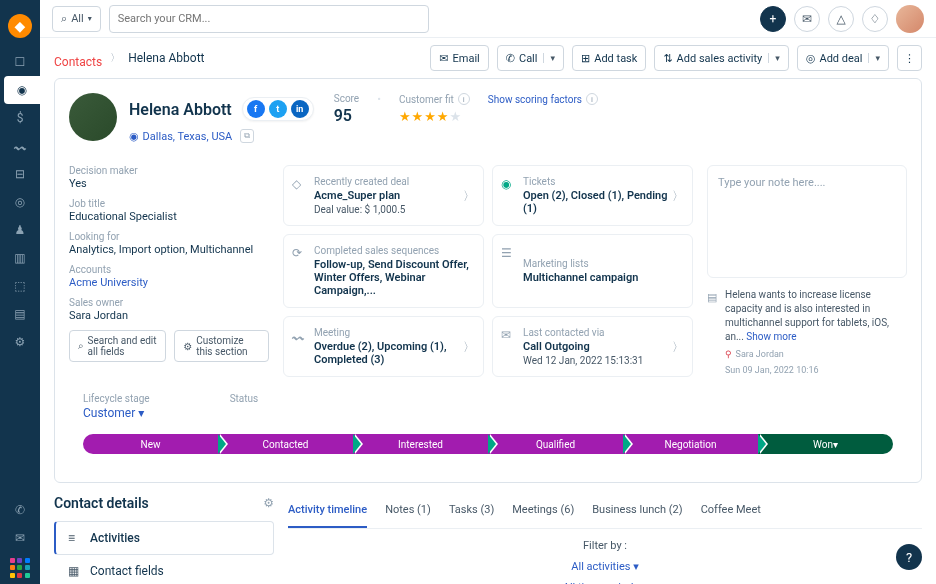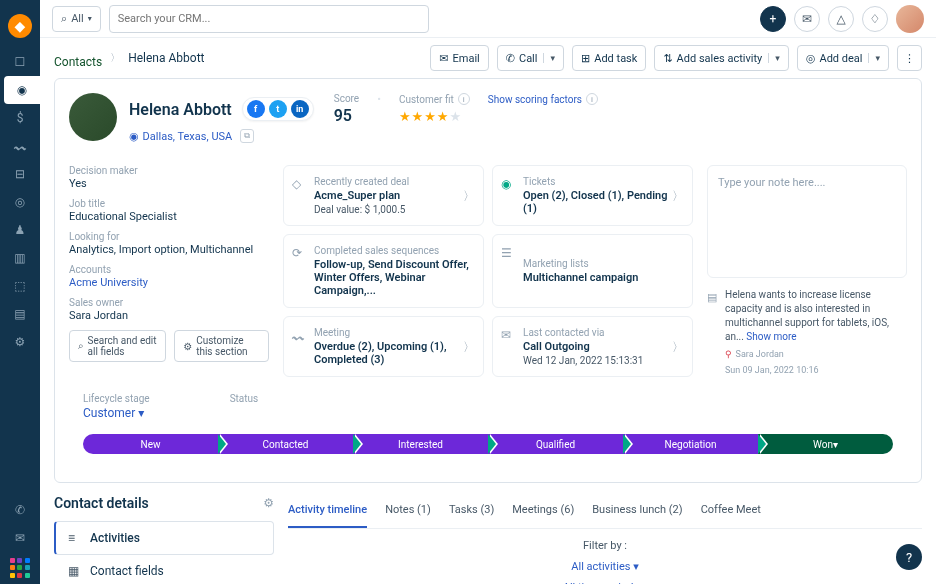--- a/index.html
+++ b/index.html
@@ -14,21 +14,21 @@
 .rail-apps span { width:5px; height:5px; border-radius:1px; }
 .main { flex: 1; display: flex; flex-direction: column; background: #fff; }
 .topbar { height: 38px; display: flex; align-items: center; padding: 0 12px; gap: 8px; border-bottom: 1px solid #ebeff3; }
 .search-scope { height: 26px; border: 1px solid #cfd7df; border-radius: 4px; padding: 0 8px; display: flex; align-items: center; gap: 4px; font-size: 11px; color: #475867; cursor:pointer; }
 .search-input { flex:0 0 320px; height: 26px; border: 1px solid #cfd7df; border-radius: 4px; padding: 13px 8px; font-size: 11px; color: #92a2b1; }
 .topbar-spacer { flex: 1; }
 .circ-btn { width: 26px; height: 26px; border-radius: 50%; display: flex; align-items: center; justify-content: center; border: 1px solid #cfd7df; color: #475867; cursor:pointer; background:#fff;}
 .circ-btn.primary { background: #12344d; border-color: #12344d; color: #fff; }
 .avatar-sm { width: 28px; height: 28px; border-radius: 50%; background: linear-gradient(135deg,#e8b79a,#d4876a); }
 .subbar { height: 40px; display: flex; align-items: center; padding: 0 14px; gap: 8px; }
-.crumb-link { color: #14532d; font-size: 12px; cursor:pointer;margin-top:8px;}
+.crumb-link { color: #ef4444; font-size: 12px; cursor:pointer;margin-top:8px;}
 .crumb-sep { color: #92a2b1; font-size: 10px; }
 .crumb-current { color: #12344d; font-size: 12px; }
 .subbar-spacer { flex: 1; }
 .pill-btn { height: 26px; border: 1px solid #cfd7df; border-radius: 4px; padding: 0 8px; display: flex; align-items: center; gap: 4px; font-size: 11px; color: #12344d; cursor:pointer; background:#fff;}
 .split { border-left: 1px solid #cfd7df; padding-left: 6px; margin-left: 2px; color:#475867; font-size:9px;}
 .content { flex: 1; overflow: auto; padding: 0 14px 14px; }
 .card { border: 1px solid #dce3ea; border-radius: 6px; background: #fff; }
 .hero { padding: 14px; margin-bottom: 10px; position:relative;}
 .hero-top { display: flex; gap: 12px; }
 .hero-avatar { width: 48px; height: 48px; border-radius: 50%; background: linear-gradient(135deg,#3a5a3a,#2a4a2a); flex-shrink:0; }
@@ -66,21 +66,21 @@
 .note-item { font-size: 10px; color: #475867; line-height:1.4; padding-left:18px; position:relative;}
 .note-item-ico { position:absolute; left:0; top:2px; color:#92a2b1; font-size:11px;}
 .note-link { color: #2c5cc5; cursor:pointer;}
 .note-meta { font-size: 9px; color: #92a2b1; margin-top: 4px; display:flex; align-items:center; gap:4px;}
 .meta-actions { display:flex; gap:8px; margin-top:6px;}
 .meta-act-btn { border:1px solid #cfd7df; border-radius:4px; padding:4px 8px; font-size:10px; color:#475867; display:flex; align-items:center; gap:4px; cursor:pointer; background:#fff;}
 .lifecycle { display: flex; padding: 16px 14px 14px; gap: 80px; }
 .lc-lbl { color: #92a2b1; font-size: 10px; }
 .lc-val { color: #2c5cc5; font-size: 12px; margin-top: 2px; cursor:pointer; }
 .stages { display: flex; margin: 0 14px 14px; height: 20px; }
-.stage { flex: 1; background: #6d28d9; color: #fff; font-size: 10px; display: flex; align-items: center; justify-content: center; position: relative; }
+.stage { flex: 1; background: #a21caf; color: #fff; font-size: 10px; display: flex; align-items: center; justify-content: center; position: relative; }
 .stage::after { content:''; position:absolute; right:-8px; top:0; border-top:10px solid transparent; border-bottom:10px solid transparent; border-left:8px solid #00a886; z-index:2;}
 .stage::before { content:''; position:absolute; right:-10px; top:0; border-top:10px solid transparent; border-bottom:10px solid transparent; border-left:8px solid #fff; z-index:1;}
 .stage:first-child { border-radius: 10px 0 0 10px; }
 .stage.won { background: #005c3e; border-radius: 0 10px 10px 0;}
 .stage.won::after, .stage.won::before { display:none;}
 .lower { display: flex; gap: 14px; }
 .side-col { width: 220px; }
 .side-header { display:flex; align-items:center; justify-content:space-between; padding: 2px 0 10px;}
 .side-title { font-size: 14px; font-weight: 600; }
 .gear { color:#92a2b1; cursor:pointer; font-size:12px;}

